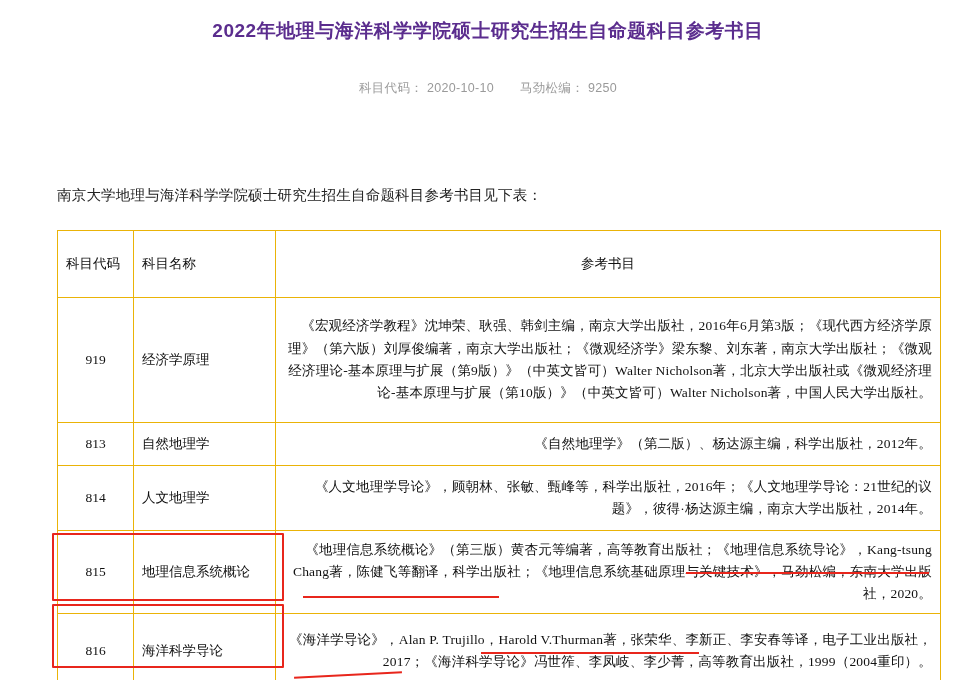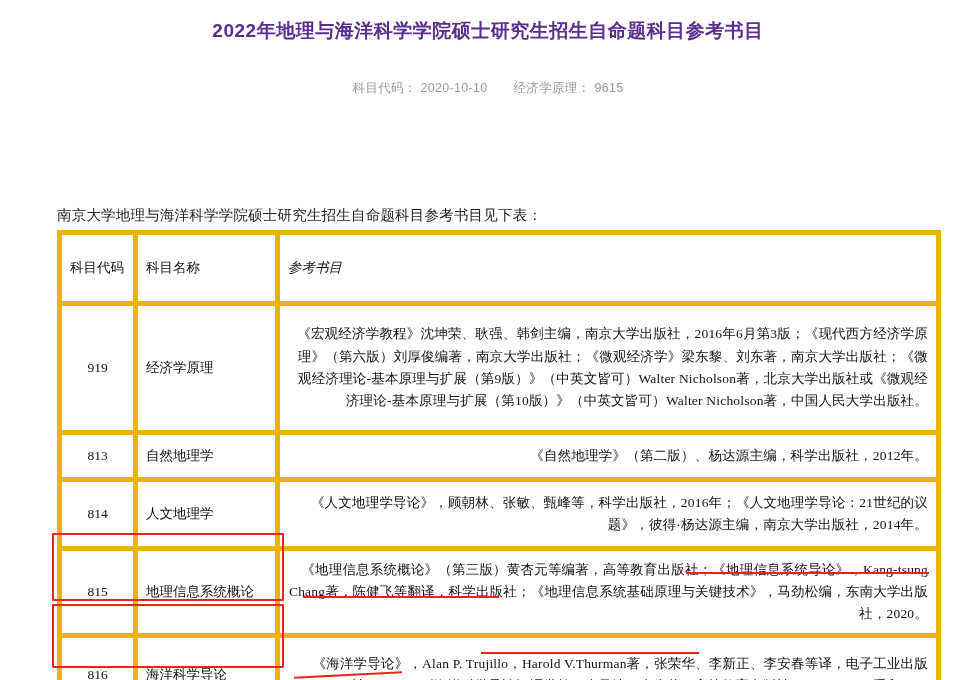--- a/index.html
+++ b/index.html
@@ -36,50 +36,50 @@
     margin-top: 36px;
     font-family: "Liberation Sans", sans-serif;
     letter-spacing: 0.3px;
   }
   .meta span { margin: 0 2px; }
   .meta .gap { display: inline-block; width: 18px; }
 
   .intro {
     position: absolute;
     left: 57px;
-    top: 206px;
+    top: 186px;
     font-size: 14.5px;
     color: #222;
     font-family: "Liberation Sans", sans-serif;
     letter-spacing: 0.2px;
   }
 
   table.booktable {
     position: absolute;
     left: 57px;
     top: 230px;
     width: 884px;
     border-collapse: collapse;
     table-layout: fixed;
   }
   table.booktable td, table.booktable th {
-    border: 5px solid #eab308;
+    border: 1px solid #eab308;
     vertical-align: middle;
     padding: 6px 8px;
     font-size: 13.5px;
     color: #111;
     font-family: "Liberation Serif", serif;
   }
   .hdr {
     text-align: left;
     font-weight: normal;
     font-size: 14px;
     font-family: "Liberation Sans", sans-serif;
   }
-  .hdr.center { text-align: left; font-style: italic; }
+  .hdr.center { text-align: center; }
   td.code {
     text-align: center;
     font-family: "Liberation Sans", sans-serif;
     font-size: 13.5px;
   }
   td.name {
     text-align: left;
     font-family: "Liberation Sans", sans-serif;
     font-size: 13.5px;
     padding-left: 10px;
@@ -127,21 +127,21 @@
   #st-1 { left: 294px; top: 674px; width: 108px; }
 </style>
 </head>
 <body>
 
 <div class="page">
 
   <div class="title">2022年地理与海洋科学学院硕士研究生招生自命题科目参考书目</div>
 
   <div class="meta">
-    <span>科目代码：</span><span>2020-10-10</span><span class="gap"></span><span>经济学原理：</span><span>9615</span>
+    <span>科目代码：</span><span>2020-10-10</span><span class="gap"></span><span>马劲松编：</span><span>9250</span>
   </div>
 
   <div class="intro">南京大学地理与海洋科学学院硕士研究生招生自命题科目参考书目见下表：</div>
 
   <table class="booktable">
     <colgroup>
       <col style="width:76px">
       <col style="width:142px">
       <col>
     </colgroup>

